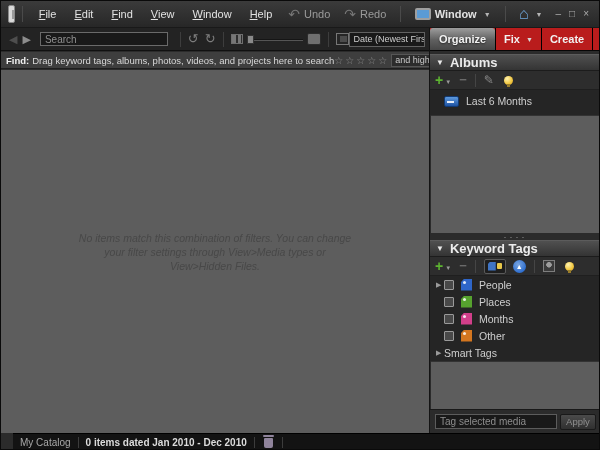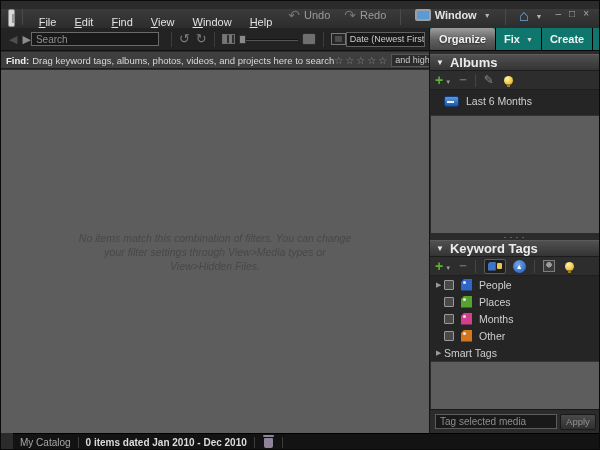--- a/index.html
+++ b/index.html
@@ -1,22 +1,22 @@
 <!DOCTYPE html>
 <html><head>
 <meta charset="utf-8">
 <style>
   * { margin:0; padding:0; box-sizing:border-box; }
   body { width:600px; height:450px; font-family:"Liberation Sans", sans-serif; background:#2b2b2b; overflow:hidden; }
   #app { position:relative; width:600px; height:450px; background:#2b2b2b; border:1px solid #0a0a0a; overflow:hidden; }
 
   
-  .menubar { position:absolute; left:0; top:8px; width:100%; height:27px;
+  .menubar { position:absolute; left:0; top:0; width:100%; height:27px;
     background:linear-gradient(#3b3b3b,#272727); border-bottom:1px solid #191919;
-    display:flex; align-items:flex-start; }
+    display:flex; align-items:center; }
   .appicon { width:20px; height:18px; margin-left:7px; background:#d9d9d9; border:1px solid #8a8a8a; border-radius:2px;
     background-image:repeating-linear-gradient(90deg,#9a9a9a 0 2px,transparent 2px 4px),repeating-linear-gradient(0deg,#9a9a9a 0 2px,transparent 2px 4px);
     background-size:12px 9px; background-position:3px 4px; background-repeat:no-repeat; }
   .mb-divider { width:1px; height:16px; background:#4a4a4a; margin:0 7px; }
   .menu-item { color:#e2e2e2; font-size:11px; padding:0 9px; line-height:26px; cursor:default; }
   .menu-item::first-letter { text-decoration:underline; }
   .mb-spacer { flex:1; }
   .qa-group { display:flex; align-items:center; color:#9b9b9b; font-size:11px; gap:4px; margin:0 7px; }
   .qa-icon { font-size:14px; color:#767676; line-height:10px; }
   .monitor-icon { width:16px; height:12px; border:2px solid #9f9f9f; border-radius:2px; background:#5b9bd5; display:inline-block; }
@@ -25,21 +25,21 @@
   .display-label { color:#e2e2e2; font-weight:bold; }
   .winbtns { display:flex; align-items:center; gap:8px; margin:0 10px 0 6px; color:#ababab; font-size:10px; }
   .winbtns span { cursor:default; line-height:10px; }
 
   
   .toolbar { position:absolute; left:0; top:27px; width:428px; height:23px; background:#232323;
     border-bottom:1px solid #101010; display:flex; align-items:center; }
   .nav-arrow { font-size:11px; margin-left:8px; }
   .nav-back { color:#4e4e4e; }
   .nav-fwd { color:#8d8d8d; margin-left:5px; }
-  .search-box { width:128px; height:14px; background:#191919; border:1px solid #6a6a6a;
+  .search-box { width:128px; height:14px; margin-left:9px; background:#191919; border:1px solid #6a6a6a;
     color:#c0c0c0; font-size:10px; padding:0 4px; font-family:"Liberation Sans",sans-serif; }
   .search-box::placeholder { color:#8f8f8f; }
   .rot-icon { font-size:13px; color:#7d7d7d; line-height:12px; }
   .tb-divider { width:1px; height:15px; background:#3d3d3d; margin:0 7px; }
   .grid-icon { width:14px; height:10px; background:#2e2e2e; border:1px solid #6e6e6e; display:inline-block;
     background-image:repeating-linear-gradient(90deg,#777 0 3px,transparent 3px 5px); background-size:12px 8px; background-position:1px 1px; }
   .slider { position:relative; width:62px; height:9px; margin:0 4px; }
   .slider .track { position:absolute; left:0; top:4px; width:100%; height:2px; background:#151515; border-bottom:1px solid #555; }
   .slider .handle { position:absolute; left:0; top:0; width:7px; height:9px; background:#8a8a8a; border:1px solid #333; border-radius:1px; }
   .single-icon { width:15px; height:12px; background:#6f6f6f; border:1px solid #2c2c2c; border-radius:2px; display:inline-block; }
@@ -60,21 +60,21 @@
   .rating-dd .caret { margin-left:auto; }
 
   
   .canvas { position:absolute; left:0; top:69px; width:428px; height:363px; background:#5d5d5d;
     display:flex; align-items:center; justify-content:center; }
   .empty-msg { text-align:center; font-style:italic; color:#484848; font-size:10.5px; line-height:14px; }
 
   
   .rightpanel { position:absolute; left:428px; top:27px; width:172px; height:405px; background:#2b2b2b;
     border-left:1px solid #141414; display:flex; flex-direction:column; }
-  .tabbar { height:23px; background:#0f766e; border-bottom:1px solid #070707; display:flex; align-items:stretch; }
+  .tabbar { height:23px; background:#b91c1c; border-bottom:1px solid #070707; display:flex; align-items:stretch; }
   .tab { display:flex; align-items:center; color:#f2f2f2; font-size:11px; font-weight:bold; padding:0 8px;
     border-left:1px solid #000; cursor:default; }
   .tab:first-child { border-left:none; }
   .tab.active { background:linear-gradient(#9d9d9d,#5f5f5f 55%,#474747); border-radius:3px 3px 0 0;
     text-shadow:0 1px 2px rgba(0,0,0,.6); padding:0 9px; }
   .tab .caret { color:#d8d8d8; margin-left:6px; }
 
   .panel-header { height:17px; background:linear-gradient(#505050,#343434); border-top:1px solid #5c5c5c;
     border-bottom:1px solid #1c1c1c; display:flex; align-items:center; padding:0 6px; }
   .panel-header .tri { color:#e8e8e8; font-size:8px; margin-right:6px; }

